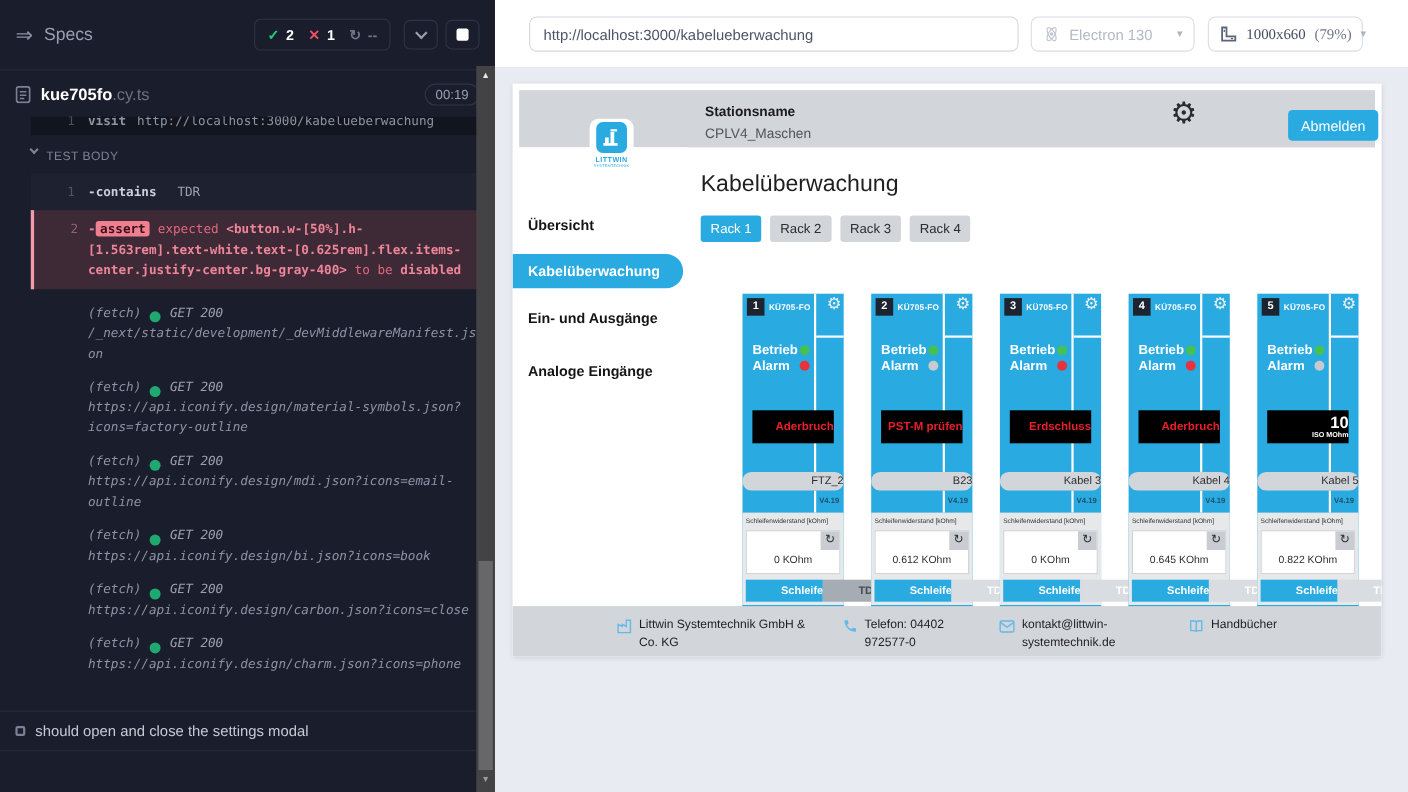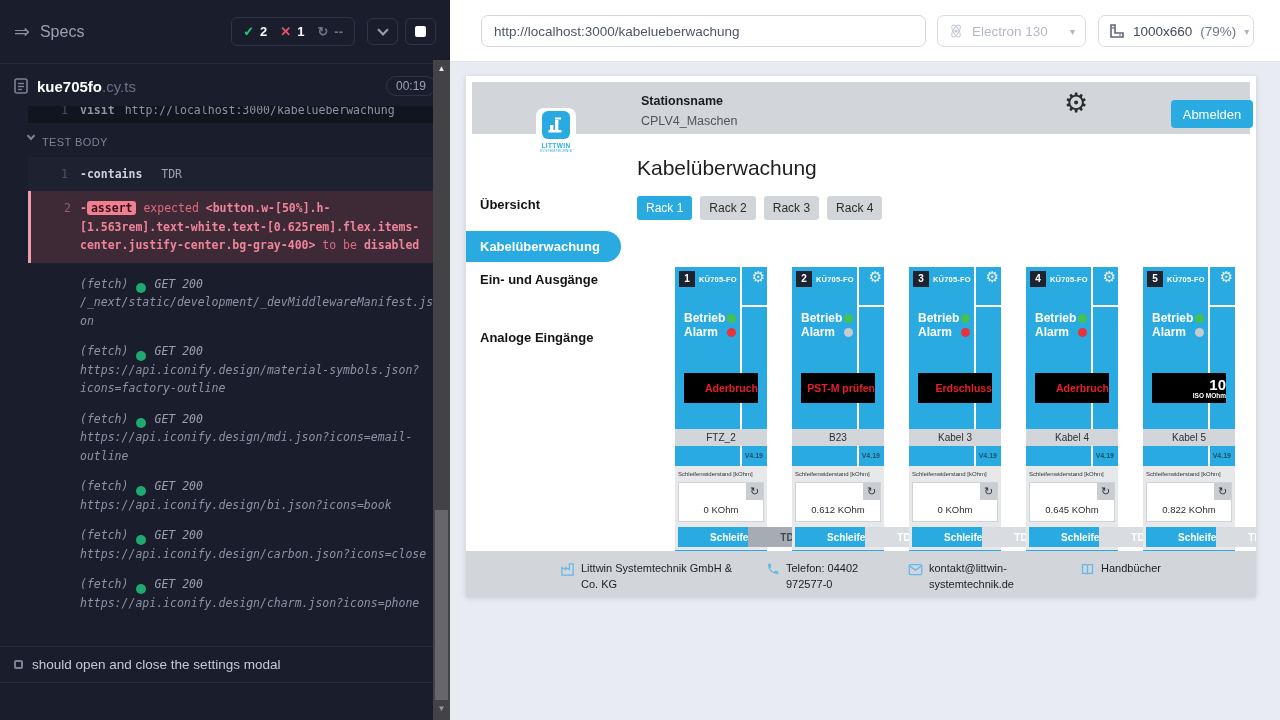--- a/index.html
+++ b/index.html
@@ -84,23 +84,23 @@
 
   
   .topbar { position:absolute; left:450px; top:0; width:830px; height:62px; background:#fff;
             border-bottom:1px solid #e3e5ec; }
   .url-input { position:absolute; left:31px; top:15px; width:445px; height:32px;
                border:1px solid #d4d7e0; border-radius:7px; padding:0 12px;
                font-family:"Liberation Sans", sans-serif; font-size:13.5px; color:#4e5568; background:#fff; }
   .browser-sel { position:absolute; left:487px; top:15px; width:149px; height:32px;
                  border:1px solid #d9dce4; border-radius:7px; display:flex; align-items:center;
                  gap:8px; padding:0 10px; color:#b4b9c6; font-size:13.5px; cursor:pointer; background:#fff; }
-  .size-sel { position:absolute; left:648px; top:15px; width:156px; height:32px;
+  .size-sel { position:absolute; left:648px; top:15px; width:141px; height:32px;
               border:1px solid #d9dce4; border-radius:7px; display:flex; align-items:center;
-              gap:8px; padding:0 10px; font-size:13.5px; cursor:pointer; background:#fff; }
+              gap:8px; padding:0 10px; font-size:13.5px; cursor:pointer; background:#fff;font-family:Liberation Serif, serif; }
   .size-val { color:#434b5c; }
   .size-zoom { color:#6e7689; }
   .sel-chev { margin-left:auto; color:#aeb3c0; font-size:10px; }
 
   
   .aut { position:absolute; left:466px; top:76px; width:790px; height:521px; background:#fff;
          box-shadow:0 1px 5px rgba(0,0,0,.14); overflow:hidden; }
 
   .app-header { position:absolute; left:6px; top:6px; width:778px; height:52px; background:#d2d5d9; }
   .logo-card { position:absolute; left:70px; top:32px; width:40px; height:54px; background:#fff;
@@ -142,21 +142,21 @@
   .led { width:9px; height:9px; border-radius:50%; margin-left:auto; }
   .led-green { background:#44c14e; }
   .led-red { background:#e8323c; }
   .led-gray { background:#c6cbd0; }
   .c-display { position:absolute; left:9px; top:106px; width:74px; height:30px; background:#000;
                display:flex; flex-direction:column; align-items:flex-end; justify-content:center; }
   .disp-alarm { color:#e81f28; font-size:10.5px; font-weight:bold; white-space:nowrap; }
   .disp-num { color:#fff; font-size:15px; font-weight:bold; line-height:14px; }
   .disp-sub { color:#fff; font-size:6.5px; font-weight:bold; }
   .c-cable { position:absolute; left:0; top:162px; width:92px; height:17px; background:#d2d5d9;
-             color:#2e2e30; font-size:10px; text-align:center; line-height:17px; }
+             color:#2e2e30; font-size:10px; text-align:right; line-height:17px;border-radius:8px; }
   .c-version { position:absolute; right:4px; top:185px; font-size:7px; font-weight:bold; color:#1d4f6b; }
   .c-bottom { position:absolute; left:0; top:199px; width:92px; height:84px; background:#e6e8ea; }
   .c-reslabel { position:absolute; left:3px; top:5px; font-size:6px; color:#333; }
   .c-valuebox { position:absolute; left:3px; top:16px; width:86px; height:40px; background:#fff;
                 border:1px solid #cfd3d7; }
   .c-refresh { position:absolute; right:0; top:0; width:17px; height:17px; background:#c9cdd2;
                color:#2e2e30; font-size:11px; text-align:center; line-height:17px; cursor:pointer; }
   .c-value { position:absolute; bottom:6px; left:0; width:100%; text-align:center; font-size:9.5px; color:#2e2e30; }
   .c-btnrow { position:absolute; left:3px; top:61px; width:86px; height:20px; display:flex; }
   .c-btn { flex:1; display:flex; align-items:center; justify-content:center; font-size:10px;
@@ -356,21 +356,21 @@
             <rect x="9" y="2.5" width="6" height="2" fill="#fff"></rect>
           </svg>
       </div>
       <div class="logo-name">LITTWIN</div>
       <div class="logo-sub">SYSTEMTECHNIK</div>
     </div>
 
     <div class="sidebar">
       <div class="sb-item" style="top:63px;">Übersicht</div>
       <div class="sb-active">Kabelüberwachung</div>
-      <div class="sb-item" style="top:138px;">Ein- und Ausgänge</div>
+      <div class="sb-item" style="top:148px;">Ein- und Ausgänge</div>
       <div class="sb-item" style="top:196px;text-align:center;">Analoge Eingänge</div>
     </div>
 
     <div class="page-title">Kabelüberwachung</div>
 
     <div class="tabs">
       <div class="tab active">Rack 1</div>
       <div class="tab">Rack 2</div>
       <div class="tab">Rack 3</div>
       <div class="tab">Rack 4</div>

